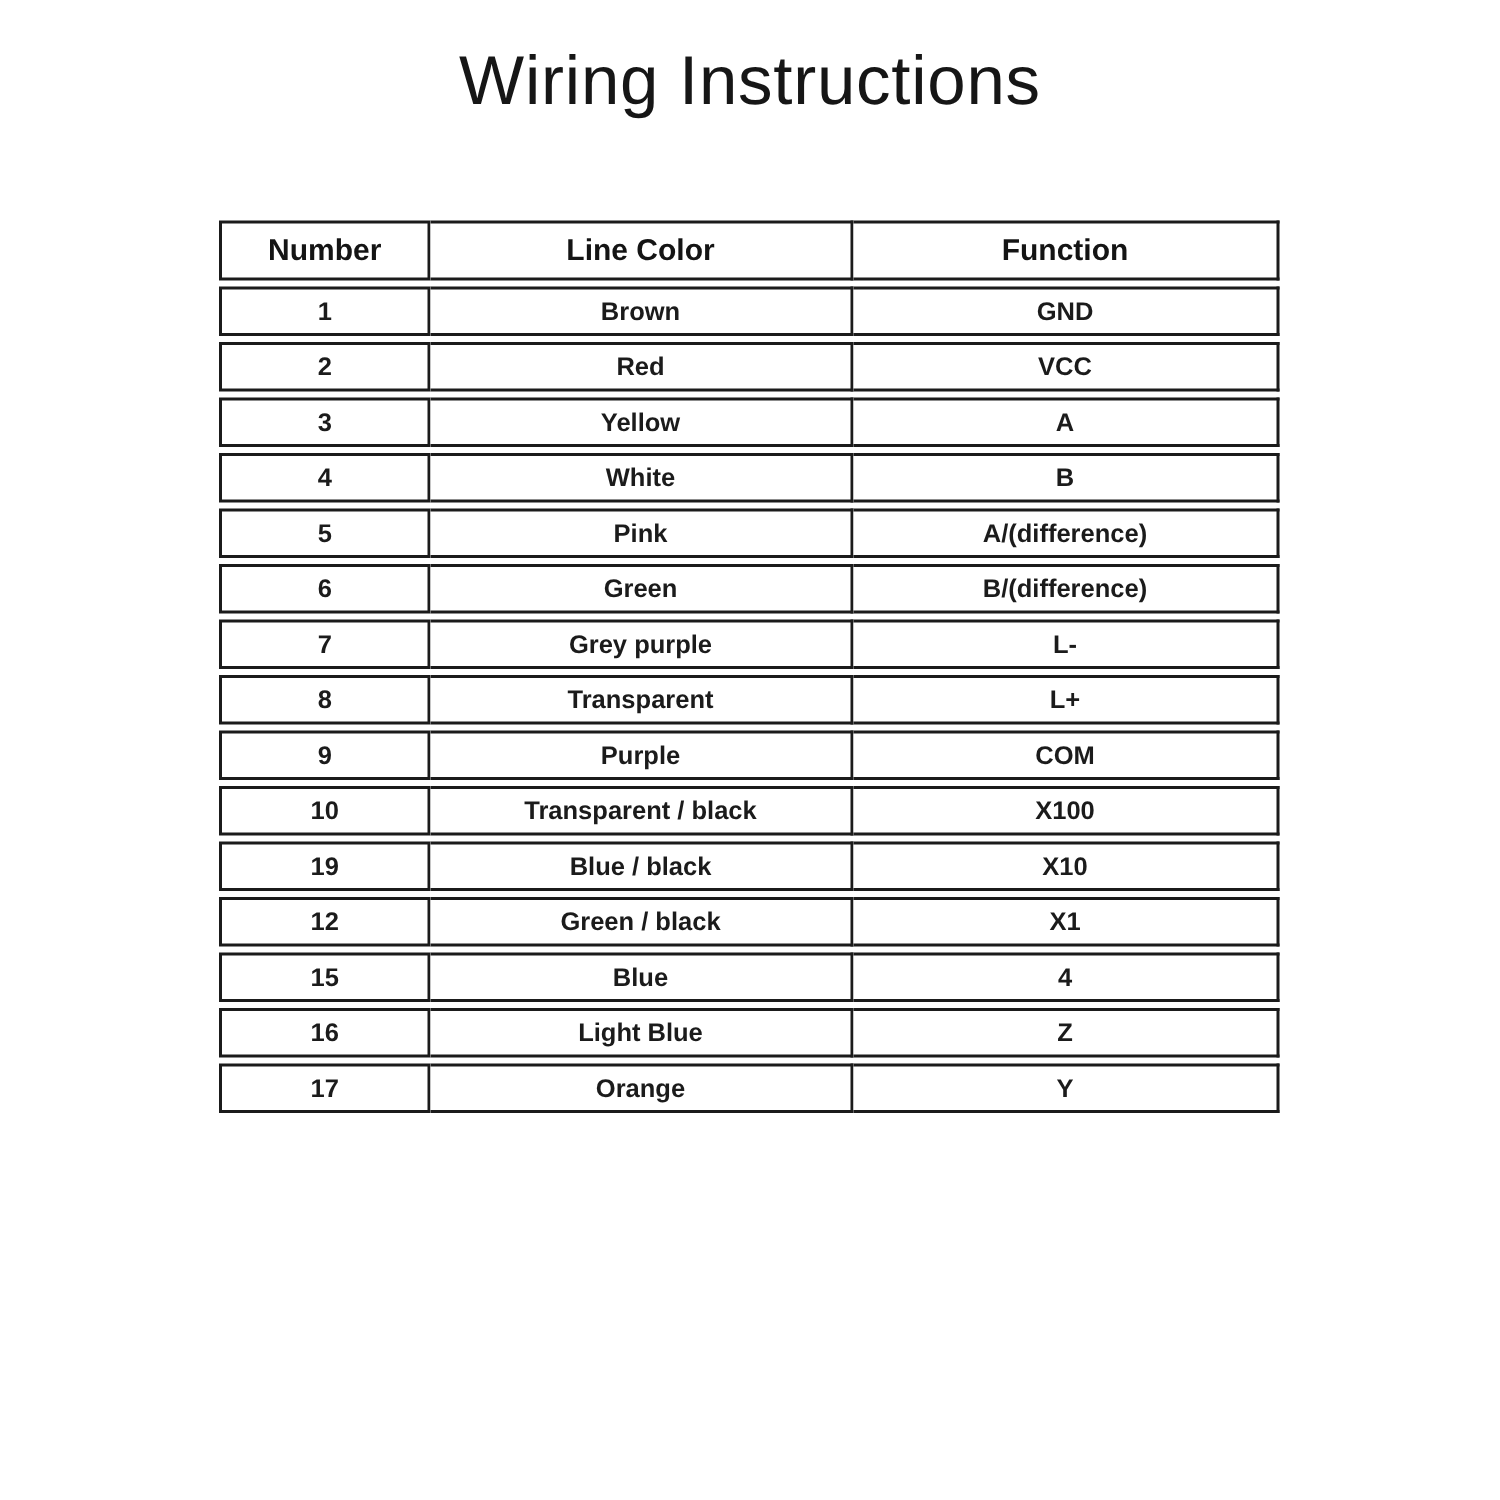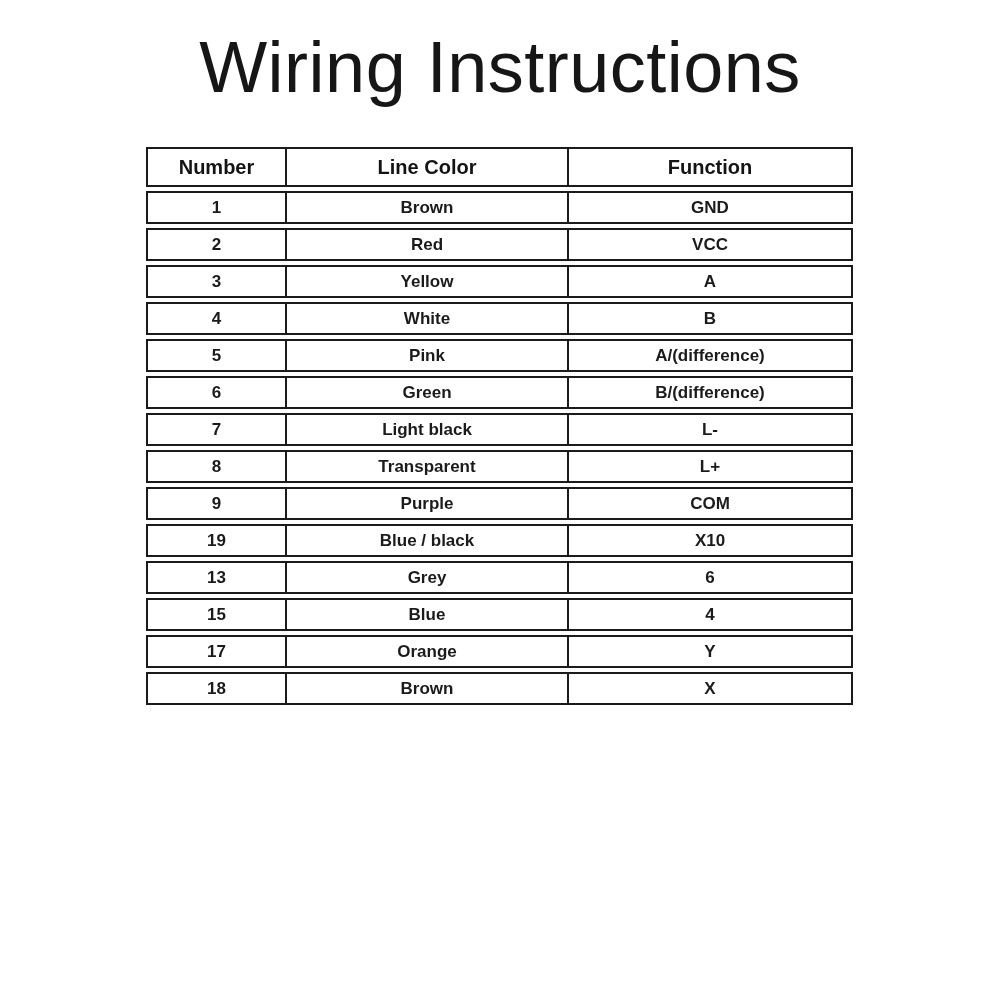--- a/index.html
+++ b/index.html
@@ -11,21 +11,21 @@
     width: 1000px;
     height: 1000px;
     position: relative;
     font-family: "Liberation Sans", sans-serif;
     color: #1b1b1b;
     overflow: hidden;
   }
   .page-title {
     margin: 26px 0 0 0;
     text-align: center;
-    font-size: 72px;
+    font-size: 46px;
     font-weight: 400;
     letter-spacing: 0.5px;
     color: #161616;
     font-family: "Liberation Sans", sans-serif;
   }
   .table-wrap {
     position: absolute;
     left: 146px;
     top: 143px;
   }
@@ -111,53 +111,58 @@
           <td>Pink</td>
           <td>A/(difference)</td>
         </tr>
         <tr>
           <td>6</td>
           <td>Green</td>
           <td>B/(difference)</td>
         </tr>
         <tr>
           <td>7</td>
-          <td>Light black</td>
+          <td>Grey purple</td>
           <td>L-</td>
         </tr>
         <tr>
           <td>8</td>
           <td>Transparent</td>
           <td>L+</td>
         </tr>
         <tr>
           <td>9</td>
           <td>Purple</td>
           <td>COM</td>
         </tr>
         <tr>
+          <td>10</td>
+          <td>Transparent / black</td>
+          <td>X100</td>
+        </tr>
+        <tr>
           <td>19</td>
           <td>Blue / black</td>
           <td>X10</td>
         </tr>
         <tr>
-          <td>13</td>
-          <td>Grey</td>
-          <td>6</td>
+          <td>12</td>
+          <td>Green / black</td>
+          <td>X1</td>
         </tr>
         <tr>
           <td>15</td>
           <td>Blue</td>
           <td>4</td>
         </tr>
         <tr>
+          <td>16</td>
+          <td>Light Blue</td>
+          <td>Z</td>
+        </tr>
+        <tr>
           <td>17</td>
           <td>Orange</td>
           <td>Y</td>
-        </tr>
-        <tr>
-          <td>18</td>
-          <td>Brown</td>
-          <td>X</td>
         </tr>
       </tbody>
   </table>
 </div>
 
 </body></html>

